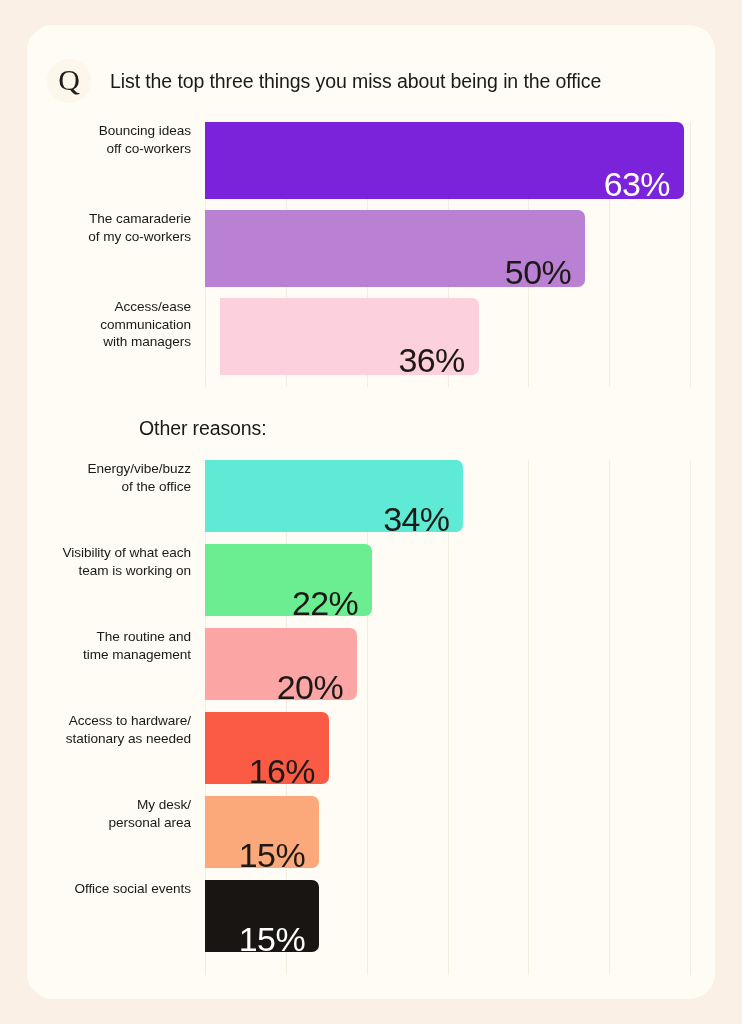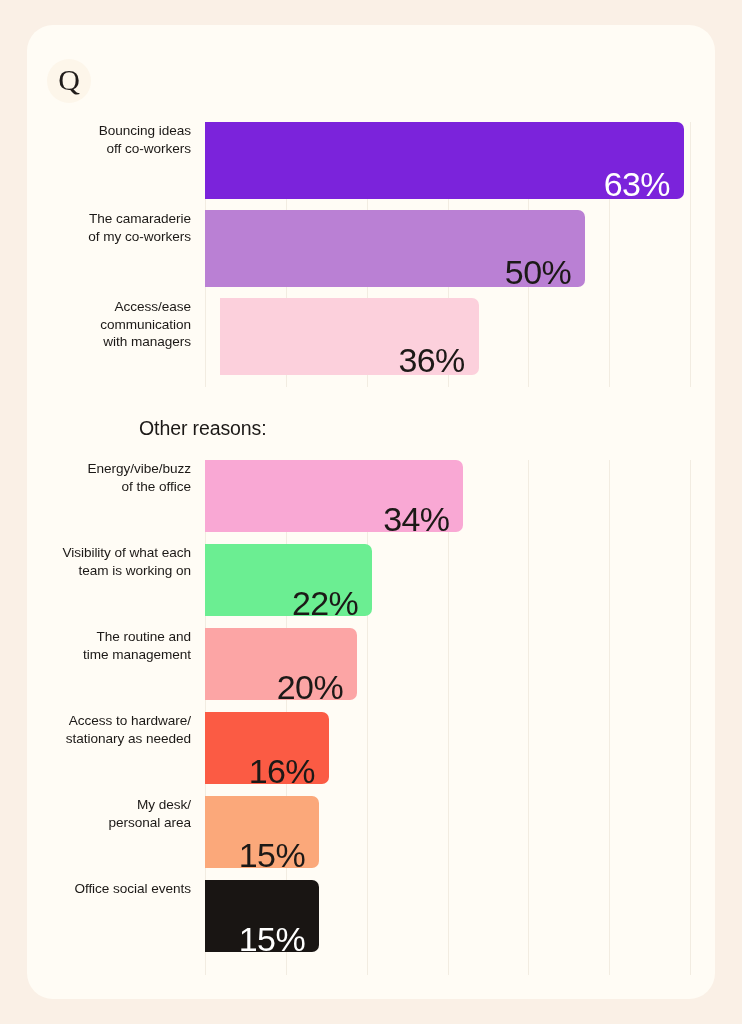--- a/index.html
+++ b/index.html
@@ -125,20 +125,21 @@
 </style>
 </head>
 <body>
 
 <div id="card">
 
   <div id="header">
     <div id="q-badge">
       <span>Q</span>
     </div>
+    <div id="title">List the top three things you miss about being in the office</div>
   </div>
 
   <div class="chart" id="chart-top" style="top: 97px; height: 265px;">
       <div class="plot">
         <div class="grid-line" style="left: 0px;"></div>
         <div class="grid-line" style="left: 80.5799px;"></div>
         <div class="grid-line" style="left: 161.92px;"></div>
         <div class="grid-line" style="left: 242.5px;"></div>
         <div class="grid-line" style="left: 323.08px;"></div>
         <div class="grid-line" style="left: 404.42px;"></div>
@@ -191,21 +192,21 @@
         <div class="grid-line" style="left: 323.08px;"></div>
         <div class="grid-line" style="left: 404.42px;"></div>
         <div class="grid-line" style="left: 485px;"></div>
       </div>
       <div class="row" style="top: 0px; height: 72px;">
         <div class="row-label">
           <div>Energy/vibe/buzz</div>
           <div>of the office</div>
         </div>
         <div class="bar-wrap" style="width: 258.464px;">
-          <div class="bar" style="background: #f9a8d4;">
+          <div class="bar" style="background: #5eead4;">
             <div class="bar-value" style="color: rgb(28, 25, 23);">34%</div>
           </div>
         </div>
       </div>
       <div class="row" style="top: 84px; height: 72px;">
         <div class="row-label">
           <div>Visibility of what each</div>
           <div>team is working on</div>
         </div>
         <div class="bar-wrap" style="width: 167.241px;">

